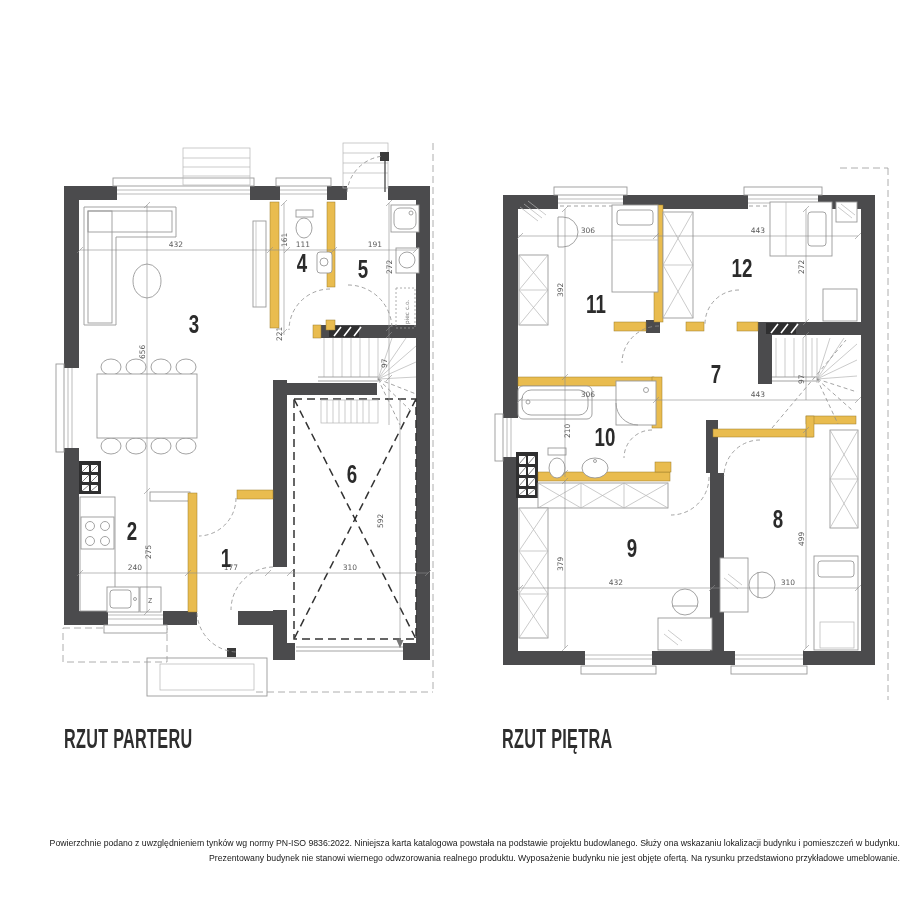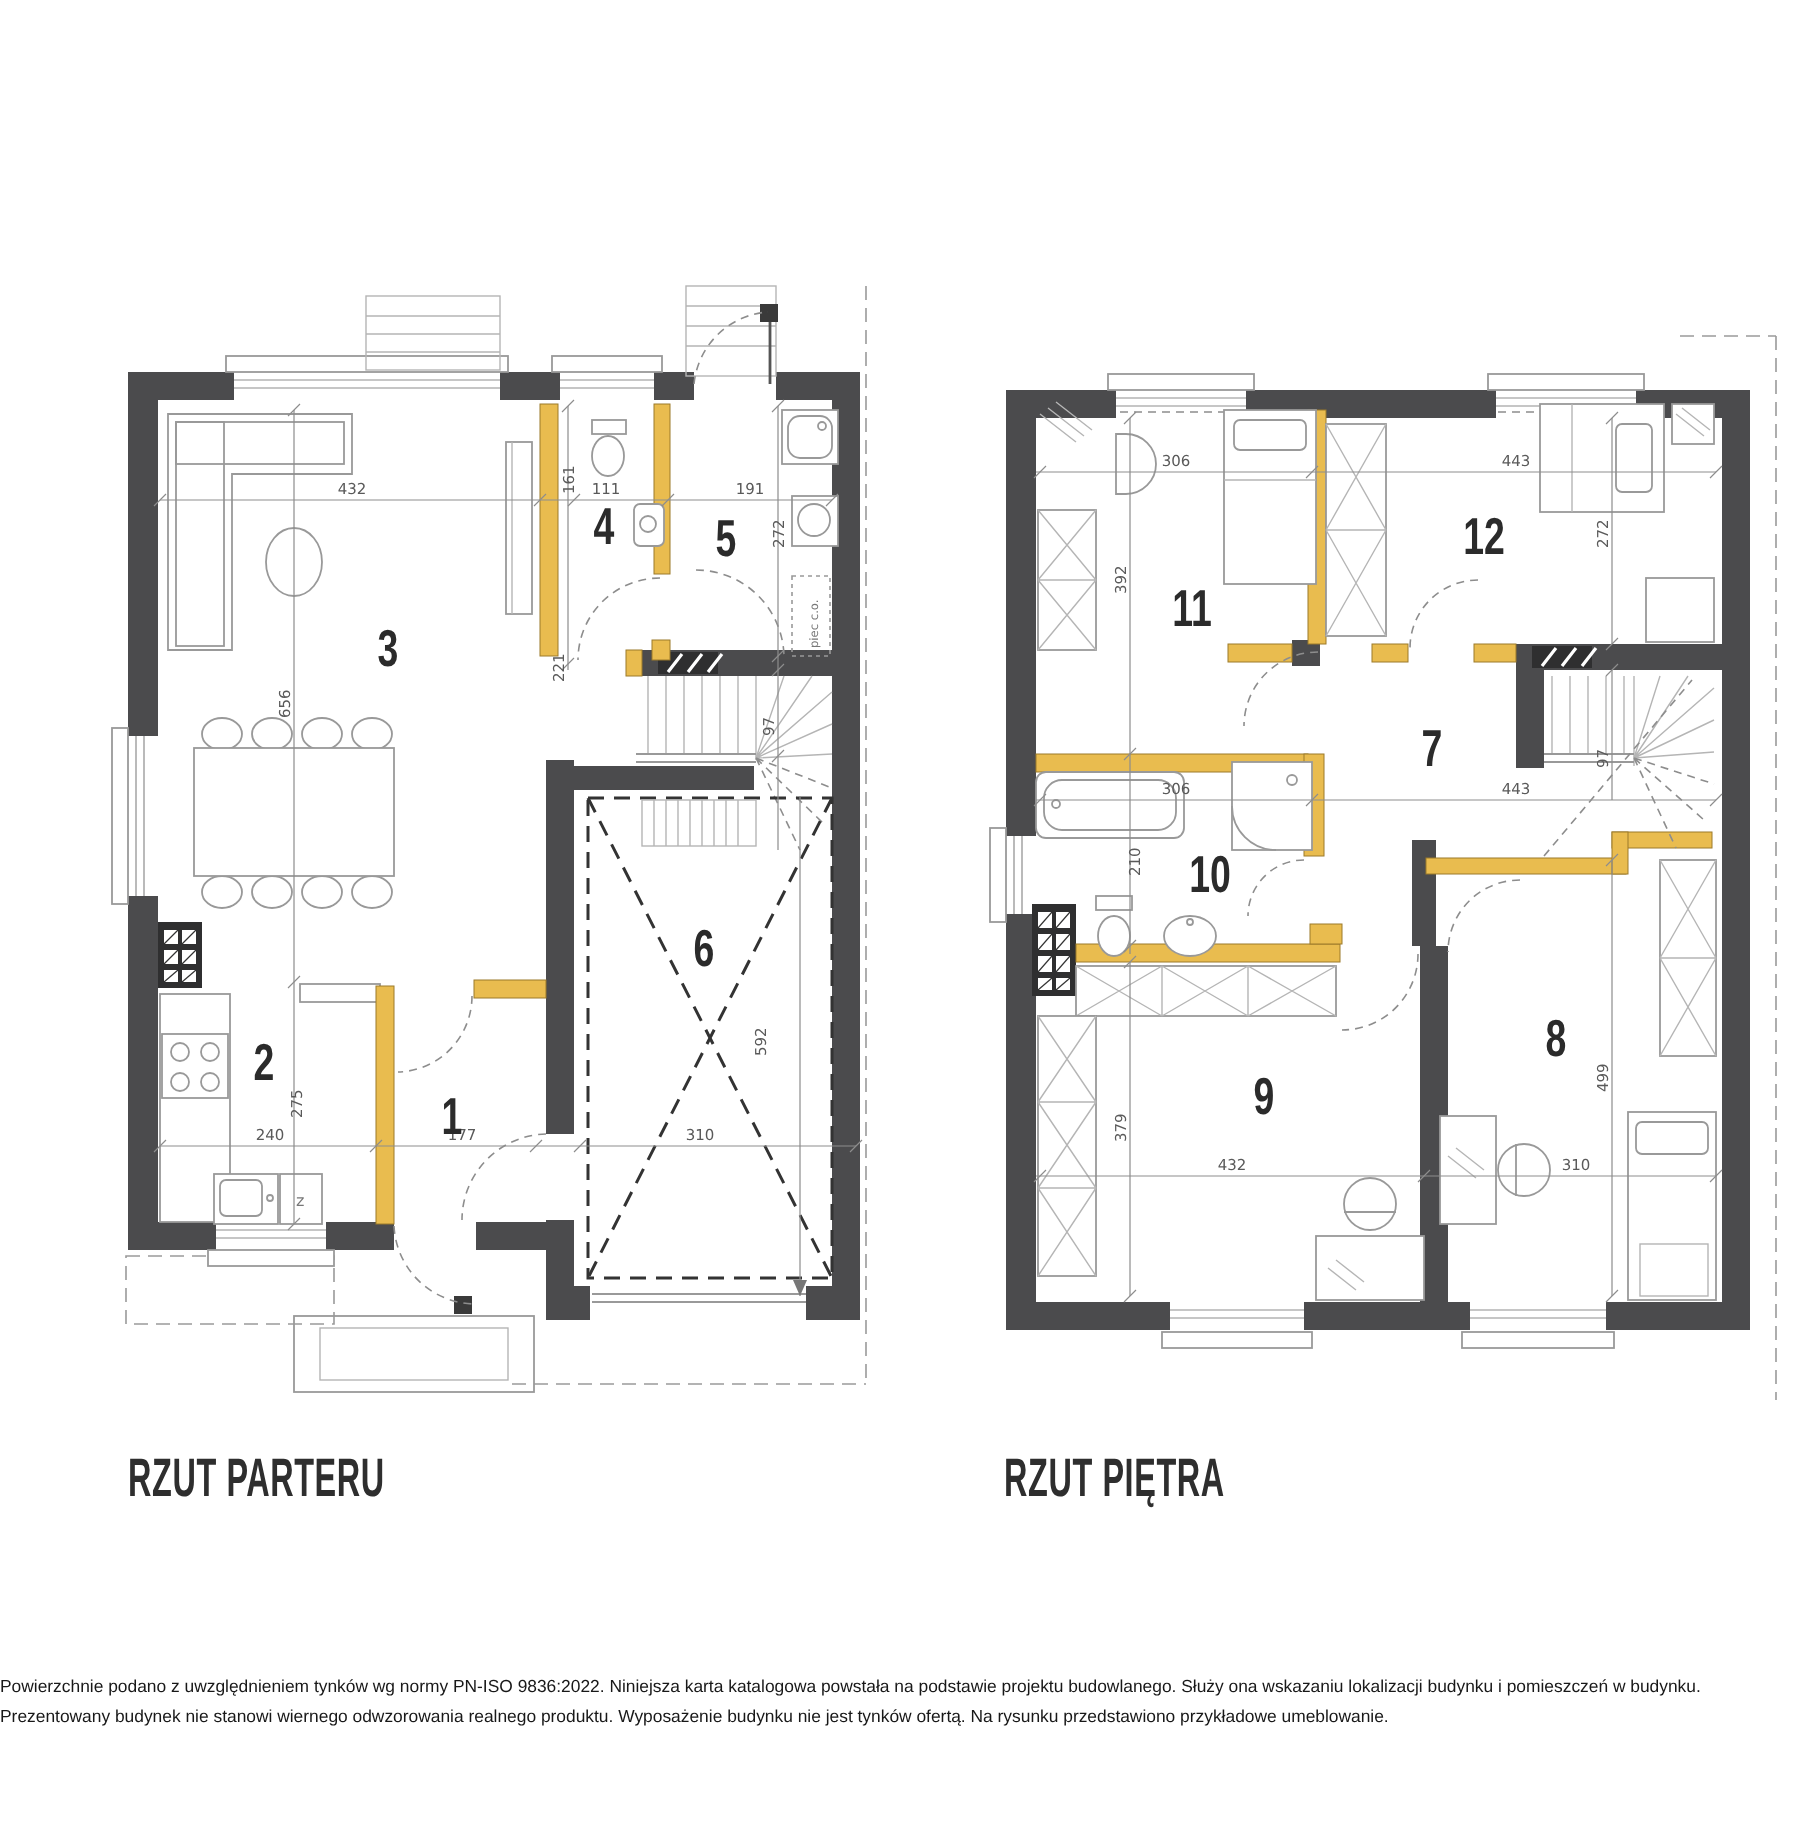--- a/index.html
+++ b/index.html
@@ -22,21 +22,21 @@
   .cd{fill:none;stroke:#333;stroke-width:.6;}
   .dt{font:7.5px "DejaVu Sans",sans-serif;fill:#5a5a5a;}
   .tiny{font:5.8px "DejaVu Sans",sans-serif;fill:#777;}
   .rn{font:700 26px "Liberation Sans",sans-serif;fill:#2b2b2b;}
   .zl{font:8px "DejaVu Sans",sans-serif;fill:#777;}
   
   .plan-title{position:absolute;top:724px;font-size:27px;font-weight:700;color:#2e2e2e;
               letter-spacing:.5px;transform:scaleX(.6);transform-origin:left center;white-space:nowrap;}
   .title-parter{left:64px;}
   .title-pietro{left:502px;}
-  .footer{position:absolute;top:836px;left:0;width:100%;text-align:left;
+  .footer{position:absolute;top:836px;left:0;width:100%;text-align:right;
           font-size:8.7px;color:#181818;line-height:1.75;}
 </style>
 </head>
 <body>
 
 <div class="page">
 
 <svg width="900" height="700" viewBox="0 0 900 700">
 
   <g>
@@ -412,16 +412,16 @@
       <text class="rn" transform="translate(742,277) scale(0.72,1)" text-anchor="middle">12</text>
     </g>
   </g>
 </svg>
 
 <div class="plan-title title-parter">RZUT PARTERU</div>
 <div class="plan-title title-pietro">RZUT PIĘTRA</div>
 
 <div class="footer">
   <div>Powierzchnie podano z uwzględnieniem tynków wg normy PN-ISO 9836:2022. Niniejsza karta katalogowa powstała na podstawie projektu budowlanego. Służy ona wskazaniu lokalizacji budynku i pomieszczeń w budynku.</div>
-  <div>Prezentowany budynek nie stanowi wiernego odwzorowania realnego produktu. Wyposażenie budynku nie jest tynków ofertą. Na rysunku przedstawiono przykładowe umeblowanie.</div>
+  <div>Prezentowany budynek nie stanowi wiernego odwzorowania realnego produktu. Wyposażenie budynku nie jest objęte ofertą. Na rysunku przedstawiono przykładowe umeblowanie.</div>
 </div>
 
 </div>
 
 </body></html>

